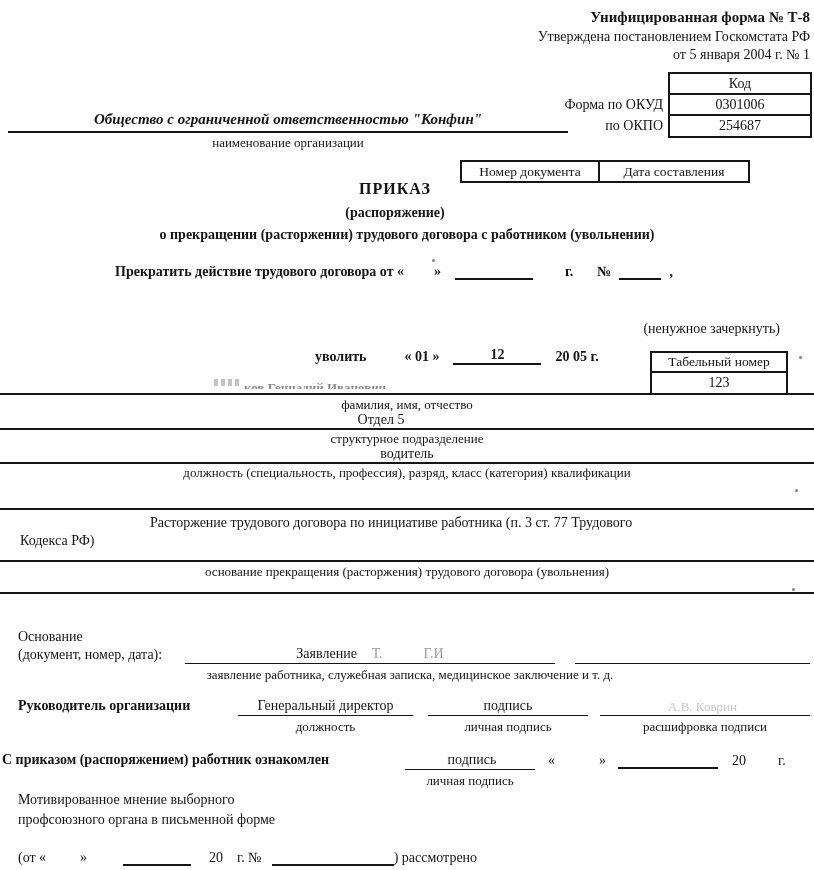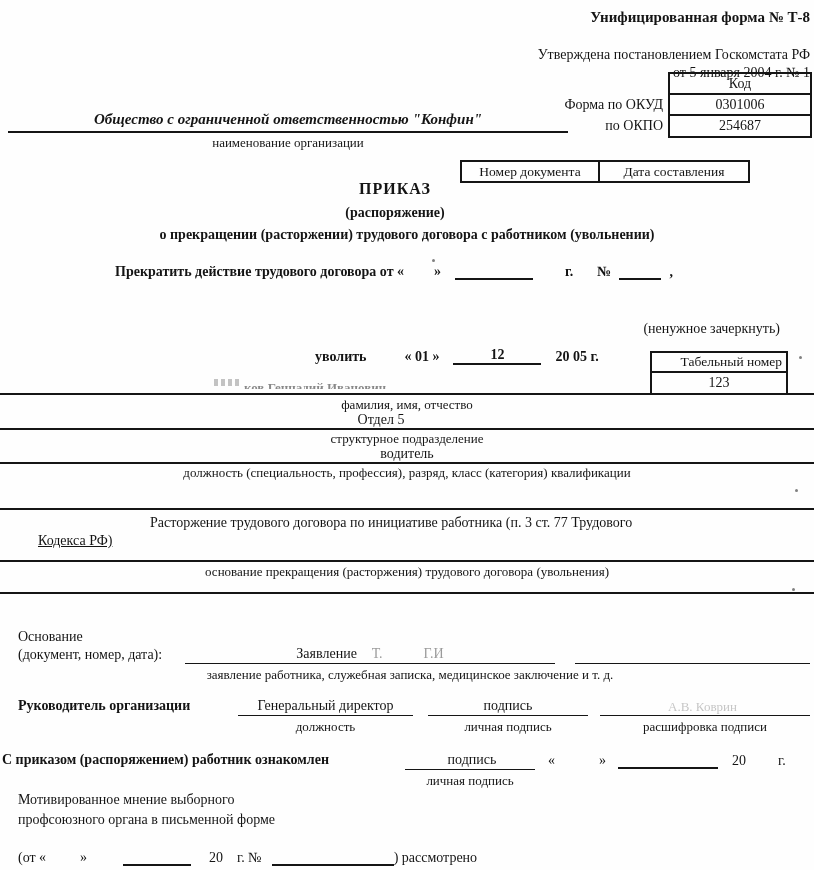--- a/index.html
+++ b/index.html
@@ -30,21 +30,21 @@
           background:repeating-linear-gradient(90deg,#555 0 4px,transparent 4px 7px);}
   .underwrap{display:inline-flex;justify-content:center;border-bottom:2px solid #151515;text-align:right;}
 </style>
 </head>
 <body>
 
 <div class="page">
 
   <div class="abs rt" style="right:4px;top:8px;width:420px;">
     <div class="b fs15">Унифицированная форма № Т-8</div>
-    <div class="fs14" style="margin-top:20px;">Утверждена постановлением Госкомстата РФ</div>
+    <div class="fs14" style="margin-top:2px;">Утверждена постановлением Госкомстата РФ</div>
     <div class="fs14" style="margin-top:1px;">от 5 января 2004 г. № 1</div>
   </div>
 
   <table class="abs" style="right:2px;top:72px;">
     <tbody>
         <tr style="height:21px;">
       <td class="lblcell"></td>
       <td class="boxcell" style="width:132px;">Код</td>
     </tr>
     <tr style="height:21px;">
@@ -100,21 +100,21 @@
         <span>12</span>
       </span>
     <span class="gap" style="width:14px;"></span>
     <span class="b">20 05 г.</span>
   </div>
   <div class="abs rt fs14" style="left:590px;top:320px;width:190px;">(ненужное зачеркнуть)</div>
 
   <table class="abs" style="left:650px;top:351px;">
     <tbody>
         <tr style="height:20px;">
-      <td class="boxcell" style="width:126px;font-size:13.5px;text-align:right;">Табельный номер</td>
+      <td class="boxcell" style="width:126px;font-size:13.5px;">Табельный номер</td>
     </tr>
     <tr style="height:22px;">
       <td class="boxcell">123</td>
     </tr>
   </tbody>
     </table>
 
   <div class="abs ctr fs13" style="left:120px;top:374px;width:360px;">
     <span class="smudge"></span><span class="halfcut b">ков Геннадий Иванович</span>
   </div>
@@ -124,21 +124,21 @@
   <div class="abs ctr fs14" style="left:0;top:411px;width:762px;">Отдел 5</div>
   <div class="hline" style="left:0;top:428px;width:814px;"></div>
   <div class="abs ctr fs14" style="left:0;top:445px;width:814px;">водитель</div>
 
   <div class="abs ctr fs13" style="left:0;top:431px;width:814px;">структурное подразделение</div>
   <div class="hline" style="left:0;top:462px;width:814px;"></div>
   <div class="abs ctr fs13" style="left:0;top:465px;width:814px;">должность (специальность, профессия), разряд, класс (категория) квалификации</div>
 
   <div class="hline" style="left:0;top:508px;width:814px;"></div>
   <div class="abs fs14" style="left:150px;top:514px;width:640px;">Расторжение трудового договора по инициативе работника (п. 3 ст. 77 Трудового</div>
-  <div class="abs fs14" style="left:38px;top:532px;width:300px;text-decoration:underline;">Кодекса РФ)</div>
+  <div class="abs fs14" style="left:20px;top:532px;width:300px;">Кодекса РФ)</div>
   <div class="hline" style="left:0;top:560px;width:814px;"></div>
   <div class="abs ctr fs13" style="left:0;top:564px;width:814px;">основание прекращения (расторжения) трудового договора (увольнения)</div>
   <div class="hline" style="left:0;top:592px;width:814px;"></div>
 
   <div class="abs fs14" style="left:18px;top:628px;">Основание</div>
   <div class="abs fs14" style="left:18px;top:646px;">(документ, номер, дата):</div>
   <div class="abs ctr fs14" style="left:185px;top:645px;width:370px;">
     <span>Заявление</span>
     <span class="gap" style="display:inline-block;width:8px;"></span>
     <span class="faded">Т.</span>

